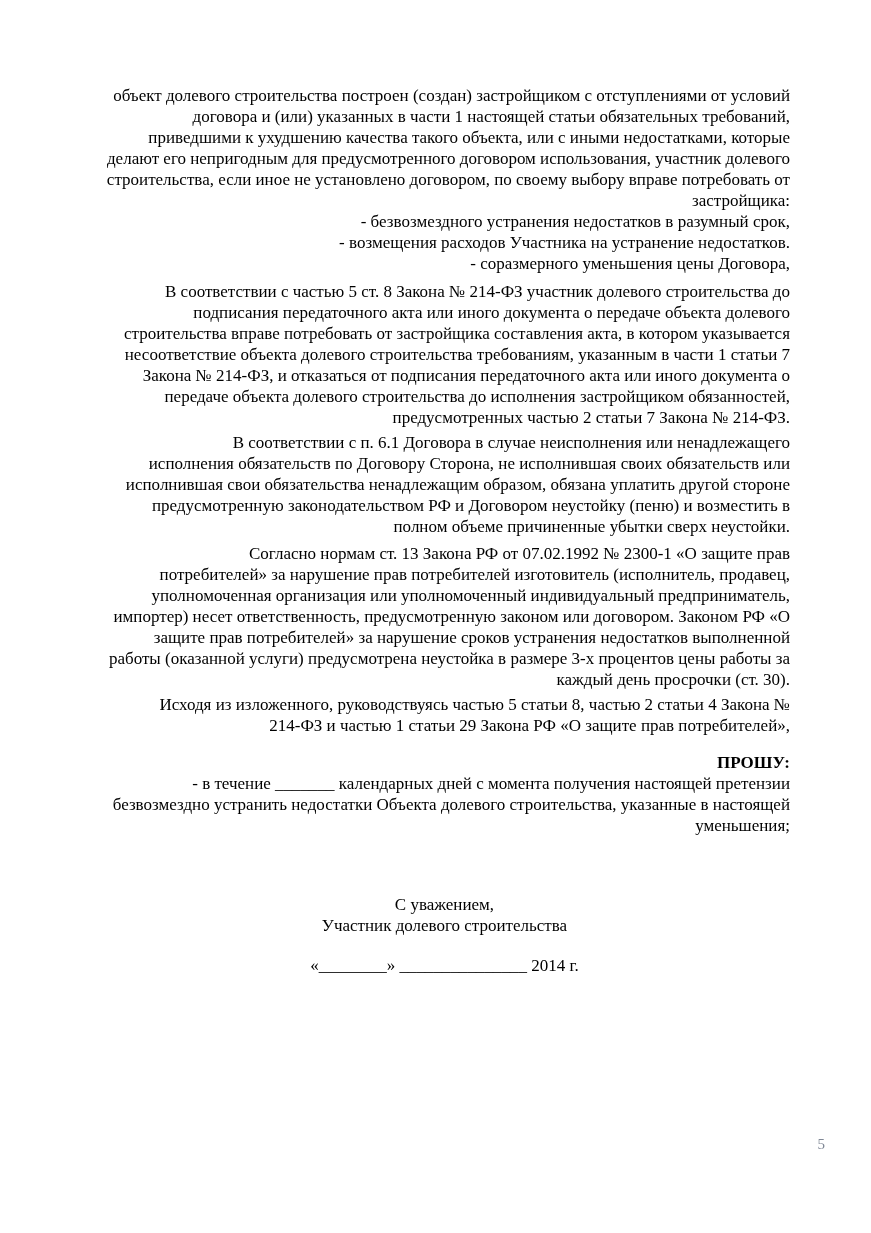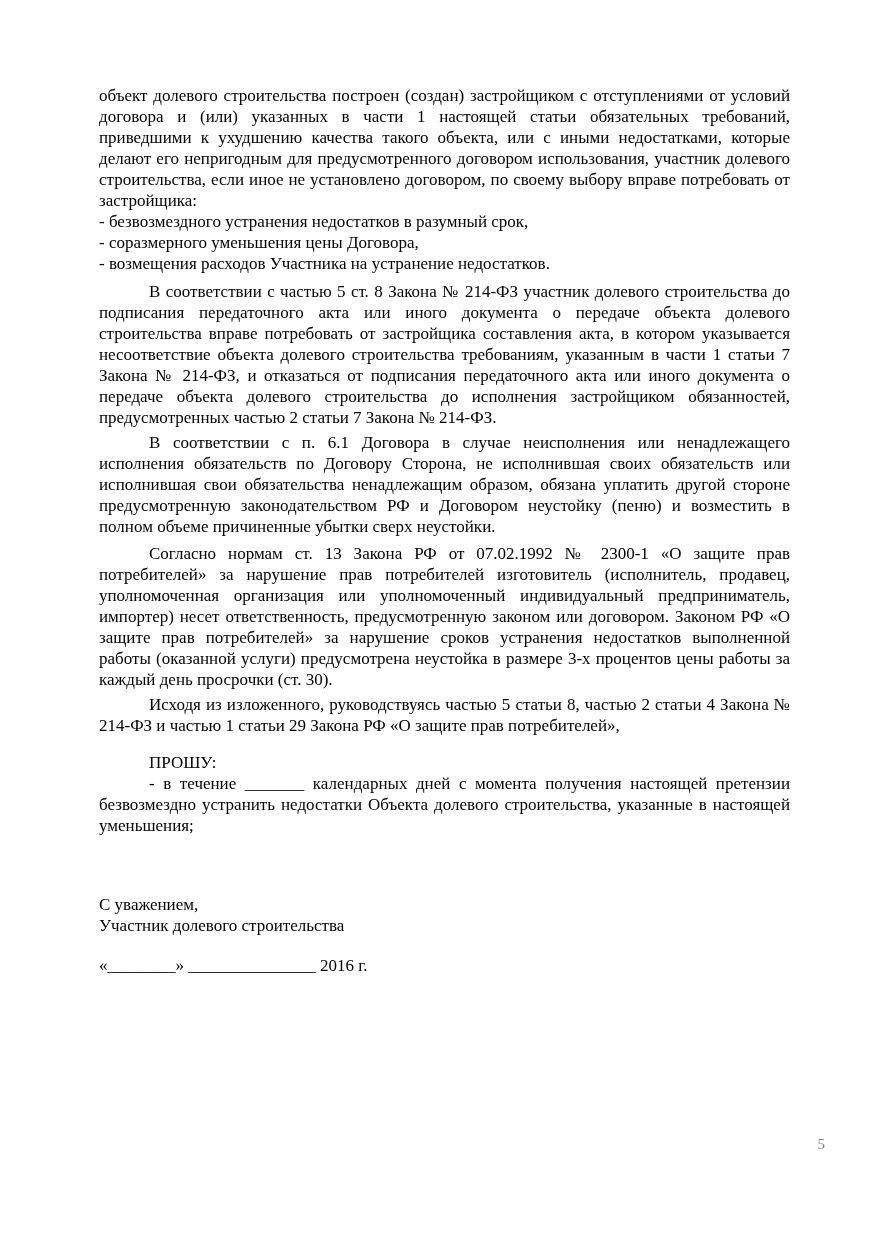--- a/index.html
+++ b/index.html
@@ -20,44 +20,45 @@
     position: absolute;
     left: 99px;
     top: 85px;
     width: 691px;
     font-size: 17px;
     line-height: 21px;
   }
   .content p {
     margin: 0;
     padding: 0;
+    text-align: right;
   }
   .para {
     text-align: justify;
   }
   .indent {
     text-indent: 50px;
   }
   .remedy-item {
     padding-left: 49px;
     text-align: left;
   }
   .mt7 { margin-top: 7px !important; }
   .mt4 { margin-top: 4px !important; }
   .mt6 { margin-top: 6px !important; }
   .heading {
-    font-weight: normal;
+    font-weight: bold;
     margin-top: 16px !important;
     text-indent: 50px;
   }
   .closing {
     margin-top: 58px;
   }
   .closing p {
-    text-align: left;
+    text-align: center;
   }
   .sig-line {
     margin-top: 34px !important;
     white-space: pre;
     text-align: left;
   }
   .date-line {
     margin-top: 19px !important;
     white-space: pre;
     text-align: left;
@@ -73,37 +74,37 @@
 </style>
 </head>
 <body>
 
 <div class="page">
   <div class="content">
 
     <p class="para">объект долевого строительства построен (создан) застройщиком с отступлениями от условий договора и (или) указанных в части 1 настоящей статьи обязательных требований, приведшими к ухудшению качества такого объекта, или с иными недостатками, которые делают его непригодным для предусмотренного договором использования, участник долевого строительства, если иное не установлено договором, по своему выбору вправе потребовать от застройщика:</p>
 
     <p class="remedy-item">- безвозмездного устранения недостатков в разумный срок,</p>
+    <p class="remedy-item">- возмещения расходов Участника на устранение недостатков.</p>
     <p class="remedy-item">- соразмерного уменьшения цены Договора,</p>
-    <p class="remedy-item">- возмещения расходов Участника на устранение недостатков.</p>
 
     <p class="para indent mt7">В соответствии с частью 5 ст. 8 Закона № 214-ФЗ участник долевого строительства до подписания передаточного акта или иного документа о передаче объекта долевого строительства вправе потребовать от застройщика составления акта, в котором указывается несоответствие объекта долевого строительства требованиям, указанным в части 1 статьи 7 Закона № 214-ФЗ, и отказаться от подписания передаточного акта или иного документа о передаче объекта долевого строительства до исполнения застройщиком обязанностей, предусмотренных частью 2 статьи 7 Закона № 214-ФЗ.</p>
 
     <p class="para indent mt4">В соответствии с п. 6.1 Договора в случае неисполнения или ненадлежащего исполнения обязательств по Договору Сторона, не исполнившая своих обязательств или исполнившая свои обязательства ненадлежащим образом, обязана уплатить другой стороне предусмотренную законодательством РФ и Договором неустойку (пеню) и возместить в полном объеме причиненные убытки сверх неустойки.</p>
 
     <p class="para indent mt6">Согласно нормам ст. 13 Закона РФ от 07.02.1992 № 2300-1 «О защите прав потребителей» за нарушение прав потребителей изготовитель (исполнитель, продавец, уполномоченная организация или уполномоченный индивидуальный предприниматель, импортер) несет ответственность, предусмотренную законом или договором. Законом РФ «О защите прав потребителей» за нарушение сроков устранения недостатков выполненной работы (оказанной услуги) предусмотрена неустойка в размере 3-х процентов цены работы за каждый день просрочки (ст. 30).</p>
 
     <p class="para indent mt4">Исходя из изложенного, руководствуясь частью 5 статьи 8, частью 2 статьи 4 Закона № 214-ФЗ и частью 1 статьи 29 Закона РФ «О защите прав потребителей»,</p>
 
     <p class="heading">ПРОШУ:</p>
 
     <p class="para indent">- в течение _______ календарных дней с момента получения настоящей претензии безвозмездно устранить недостатки Объекта долевого строительства, указанные в настоящей уменьшения;</p>
 
     <div class="closing">
       <p>С уважением,</p>
       <p>Участник долевого строительства</p>
-      <p class="date-line">«________» _______________ 2016 г.</p>
+      <p class="date-line">«________» _______________ 2014 г.</p>
     </div>
 
   </div>
 
   <div class="page-number">5</div>
 </div>
 
 </body></html>

